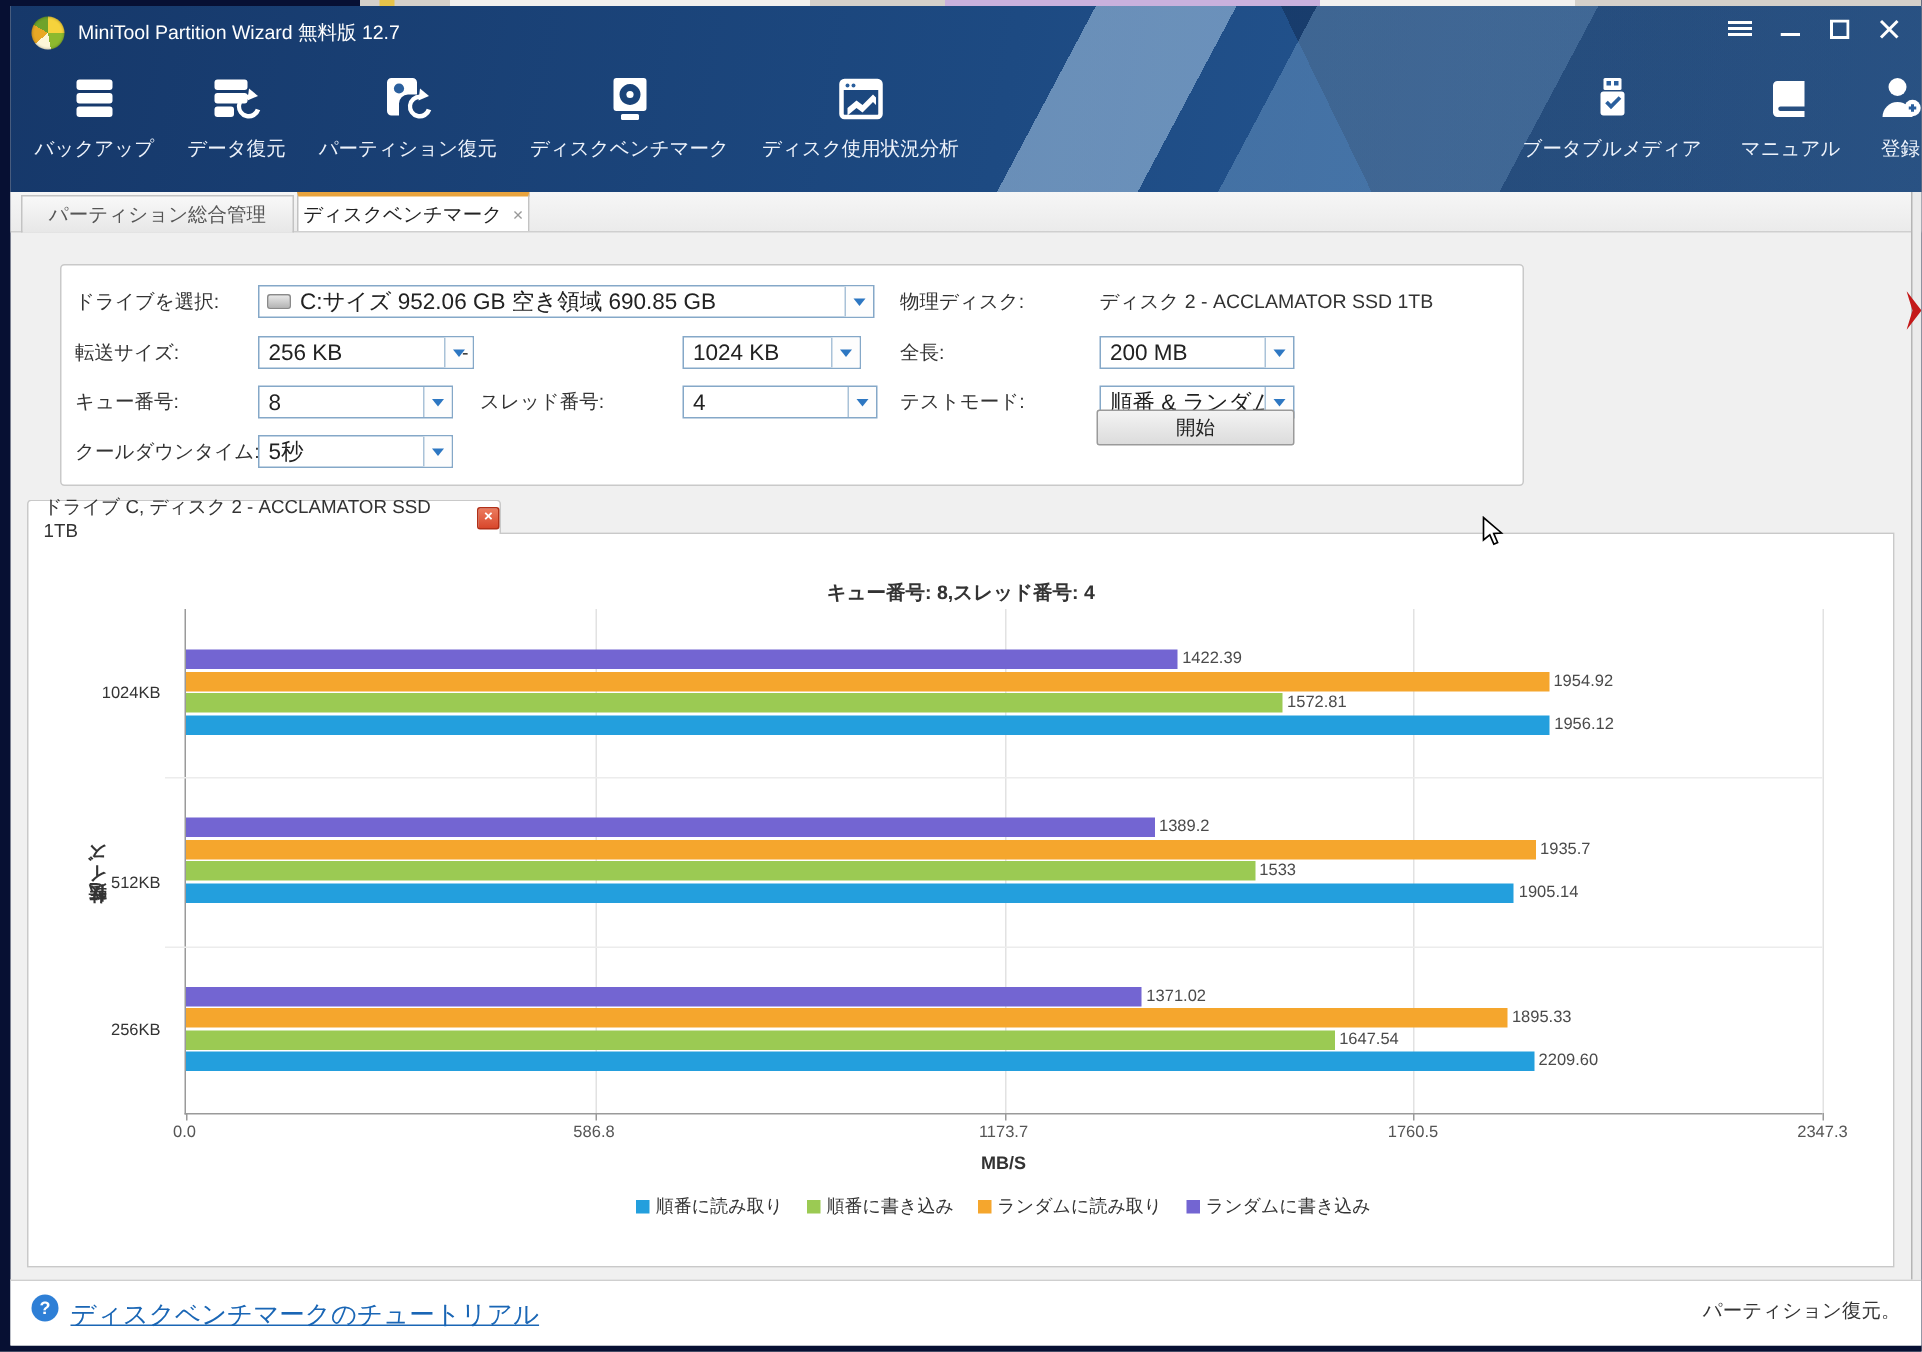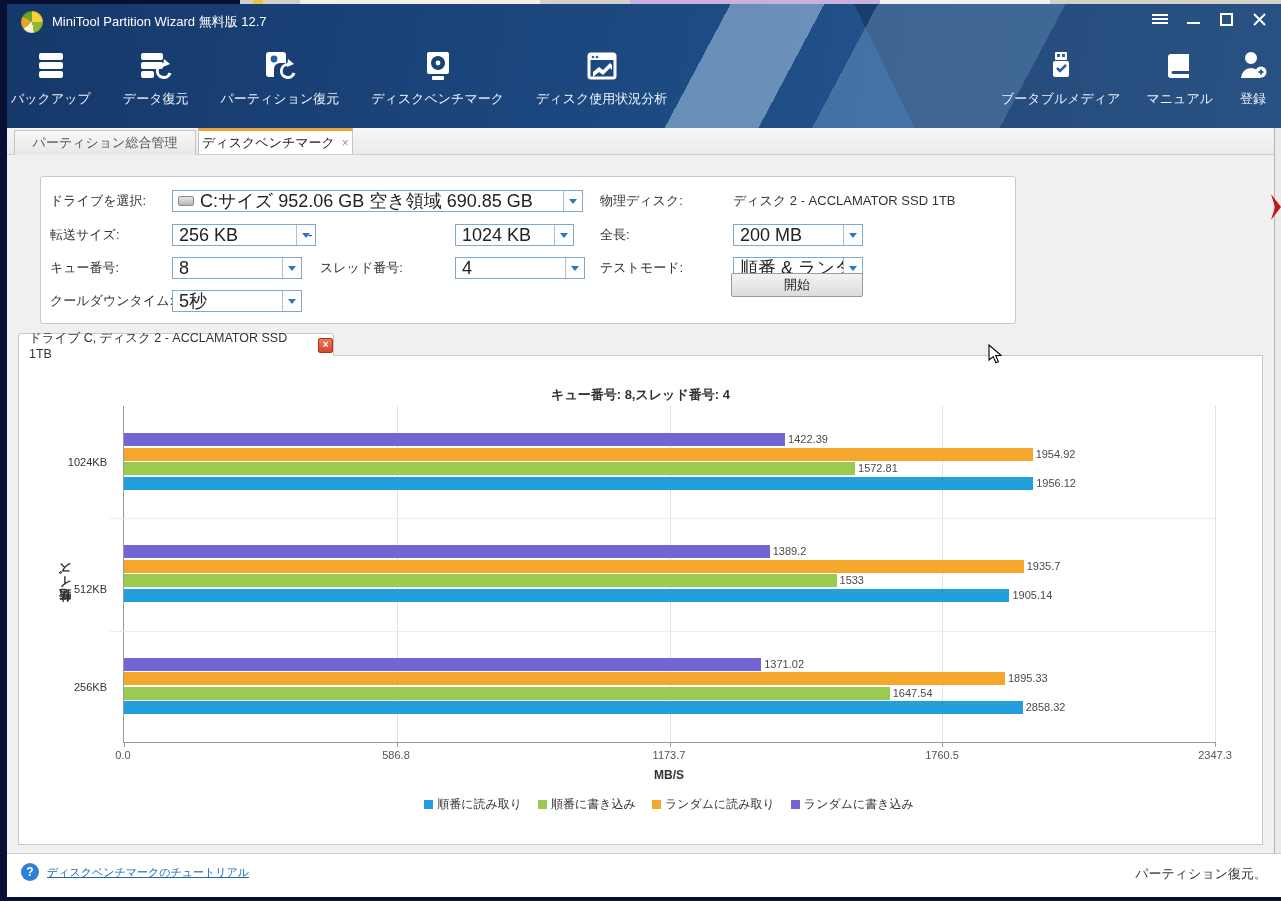--- a/index.html
+++ b/index.html
@@ -23,39 +23,39 @@
   .titlebar { position:absolute; left:7px; top:4px; width:1179px; height:36px; display:flex; align-items:center; }
   .logo { width:22px; height:22px; margin-left:14px; border-radius:50%;
     background:conic-gradient(#f6d33c 0 90deg, #8db92e 90deg 170deg, #fdf6d8 170deg 230deg, #e9a825 230deg 300deg, #6fa32b 300deg 360deg);
     box-shadow:inset 0 0 2px rgba(0,0,0,.4); }
   .win-title { color:#ffffff; font-size:13px; margin-left:9px; }
   .win-controls { position:absolute; right:10px; top:9px; display:flex; gap:9px; }
   .wc { width:24px; height:20px; display:flex; align-items:center; justify-content:center; cursor:default; }
 
   
   .toolbar { position:absolute; left:7px; top:44px; width:1274px; height:82px; display:flex; }
-  .tb-left { display:flex; gap:32px; padding-left:4px; }
-  .tb-right { margin-left:auto; display:flex; gap:26px; padding-right:14px; }
+  .tb-left { display:flex; gap:22px; padding-left:16px; }
+  .tb-right { margin-left:auto; display:flex; gap:26px; }
   .tb-item { display:flex; flex-direction:column; align-items:center; justify-content:flex-start; cursor:default; }
   .tb-icon { height:44px; display:flex; align-items:center; justify-content:center; }
   .tb-label { color:#eef3fb; font-size:13px; white-space:nowrap; margin-top:2px; }
 
   
   .tabbar { position:absolute; left:7px; top:128px; width:1274px; height:27px;
     background:linear-gradient(#f6f6f6,#ebebeb); border-bottom:1px solid #cfcfcf; }
   .tab { position:absolute; top:2px; height:25px; display:flex; align-items:center; justify-content:center; font-size:13px; }
   .tab-inactive { left:7px; width:182px; background:linear-gradient(#f8f8f8,#e7e7e7); border:1px solid #c3c3c3; border-bottom:none; color:#555; }
   .tab-active { left:191px; width:155px; background:#ffffff; border:1px solid #c3c3c3; border-bottom:none; border-top:3px solid #e8a33d; color:#222; height:26px; top:0; z-index:2; }
   .tab-close-x { color:#999; margin-left:7px; font-size:12px; }
 
   
   .form-panel { position:absolute; left:40px; top:176px; width:976px; height:148px; background:#fff; border:1px solid #c9c9c9; border-radius:3px; }
   .flabel { position:absolute; font-size:13px; color:#333; height:22px; line-height:22px; white-space:nowrap; }
   .fvalue { position:absolute; font-size:13px; color:#333; height:22px; line-height:22px; white-space:nowrap; }
-  .combo { position:absolute; height:22px; background:#fff; border:1px solid #85a8c8; display:flex; align-items:center; font-size:18px; color:#222; }
+  .combo { position:absolute; height:22px; background:#fff; border:1px solid #85a8c8; display:flex; align-items:center; font-size:15px; color:#222; }
   .combo-val { flex:1; padding-left:6px; white-space:nowrap; overflow:hidden; }
   .combo-arrow { width:19px; height:100%; border-left:1px solid #a9c2d8; display:flex; align-items:center; justify-content:center; background:#fdfdfd; }
   .tri-down { width:0; height:0; border-left:4px solid transparent; border-right:4px solid transparent; border-top:5px solid #2d77c2; }
   .drive-ico { width:16px; height:10px; margin-left:5px; border-radius:2px; background:linear-gradient(#e8e8e8,#b5b5b5); border:1px solid #8a8a8a; }
   .start-btn { position:absolute; left:691px; top:113px; width:132px; height:24px; background:linear-gradient(#f3f3f3,#dcdcdc); border:1px solid #9a9a9a; border-radius:2px; font-size:13px; color:#222; display:flex; align-items:center; justify-content:center; cursor:default; }
 
   
   .result-tab { position:absolute; left:18px; top:333px; width:316px; height:23px; background:#fff; border:1px solid #c9c9c9; border-bottom:none; border-radius:3px 3px 0 0; display:flex; align-items:center; font-size:12.5px; color:#333; z-index:3; padding-left:10px; }
   .result-close { width:15px; height:15px; margin-left:10px; background:linear-gradient(#ec7b5e,#d8472b); border:1px solid #b23018; border-radius:2px; color:#fff; font-size:10px; font-weight:bold; display:flex; align-items:center; justify-content:center; line-height:1; }
   .chart-panel { position:absolute; left:18px; top:355px; width:1245px; height:490px; background:#fff; border:1px solid #c9c9c9; z-index:2; }
@@ -75,21 +75,21 @@
   .xticks { position:absolute; left:104px; top:393px; width:1092px; height:14px; }
   .xtick { position:absolute; transform:translateX(-50%); font-size:11px; color:#555; white-space:nowrap; }
   .chart-xlabel { position:absolute; left:104px; top:412px; width:1092px; text-align:center; font-size:12px; font-weight:bold; color:#333; }
   .chart-legend { position:absolute; left:104px; top:440px; width:1092px; display:flex; justify-content:center; gap:16px; font-size:12px; color:#333; }
   .legend-item { display:flex; align-items:center; gap:4px; white-space:nowrap; }
   .swatch { width:9px; height:9px; display:inline-block; }
 
   
   .statusbar { position:absolute; left:7px; top:853px; width:1274px; height:44px; background:#fff; border-top:1px solid #cfcfcf; }
   .help-circle { position:absolute; left:14px; top:9px; width:18px; height:18px; border-radius:50%; background:#2e7fd6; color:#fff; font-size:12px; font-weight:bold; display:flex; align-items:center; justify-content:center; }
-  .tutorial-link { position:absolute; left:40px; top:11px; font-size:11px; color:#1a66b5; text-decoration:underline; cursor:pointer; }
+  .tutorial-link { position:absolute; left:40px; top:11px; font-size:17px; color:#1a66b5; text-decoration:underline; cursor:pointer; }
   .status-right { position:absolute; right:14px; top:11px; font-size:13px; color:#333; }
 
   
   .edge-strip { position:absolute; left:1274px; top:128px; width:7px; height:725px; background:#ebebeb; border-left:1px solid #b5b5b5; }
   .red-chevron { position:absolute; left:1271px; top:192px; z-index:5; }
 
   
   .cursor { position:absolute; left:988px; top:344px; z-index:10; }
 </style>
 </head>
@@ -402,21 +402,21 @@
           <div class="bar-row">
             <div class="bar" style="width: 80.7451%; background: rgb(245, 166, 45);"></div>
             <span class="bar-val">1895.33</span>
           </div>
           <div class="bar-row">
             <div class="bar" style="width: 70.1887%; background: rgb(155, 202, 83);"></div>
             <span class="bar-val">1647.54</span>
           </div>
           <div class="bar-row">
             <div class="bar" style="width: 82.3729%; background: rgb(35, 159, 221);"></div>
-            <span class="bar-val">2858.32</span>
+            <span class="bar-val">2209.60</span>
           </div>
         </div>
       </div>
     <div class="xticks">
         <span class="xtick" style="left: 0%;">0.0</span>
         <span class="xtick" style="left: 25%;">586.8</span>
         <span class="xtick" style="left: 50%;">1173.7</span>
         <span class="xtick" style="left: 75%;">1760.5</span>
         <span class="xtick" style="left: 100%;">2347.3</span>
       </div>

